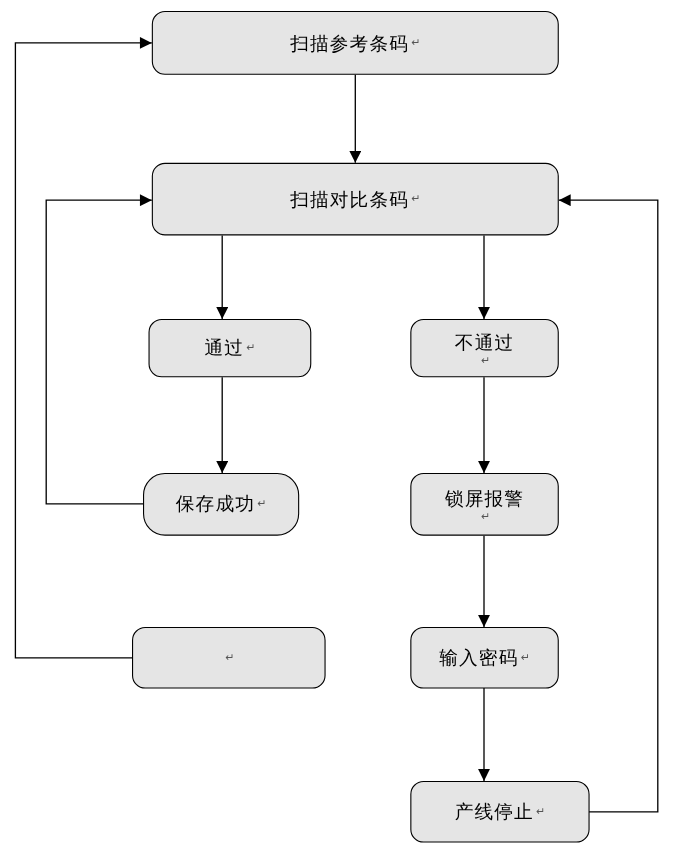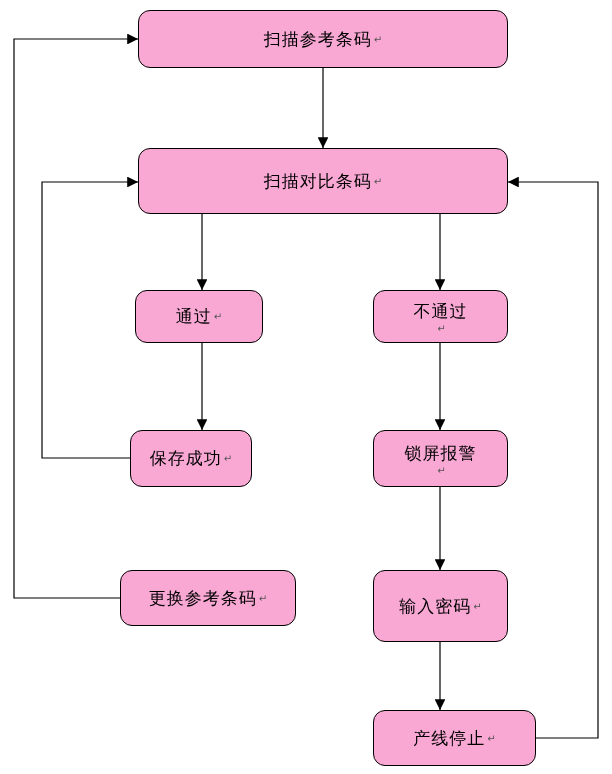--- a/index.html
+++ b/index.html
@@ -23,21 +23,21 @@
   }
   .edges polyline {
     fill: none;
     stroke: #000000;
     stroke-width: 1.2;
   }
   .node {
     position: absolute;
     z-index: 1;
     box-sizing: border-box;
-    background: #f9a8d4;
+    background: #e5e5e5;
     border: 1px solid #000000;
     border-radius: 12px;
     display: flex;
     align-items: center;
     justify-content: center;
     color: #000000;
     font-size: 17px;
     letter-spacing: 1px;
     white-space: nowrap;
   }
@@ -85,46 +85,45 @@
   <div class="node" style="left:138px; top:10px; width:370px; height:58px;">
     <span>扫描参考条码</span>
       <span class="eol">↵</span>
   </div>
 
   <div class="node" style="left:138px; top:148px; width:370px; height:66px;">
     <span>扫描对比条码</span>
       <span class="eol">↵</span>
   </div>
 
-  <div class="node" style="left:135px; top:290px; width:128px; height:53px;">
+  <div class="node" style="left:135px; top:290px; width:148px; height:53px;">
     <span>通过</span>
       <span class="eol">↵</span>
   </div>
 
   <div class="node" style="left:373px; top:290px; width:135px; height:53px;flex-direction:column;">
     <span>不通过</span>
       <span class="eol">↵</span>
   </div>
 
-  <div class="node" style="left:130px; top:430px; width:122px; height:57px;">
+  <div class="node" style="left:130px; top:430px; width:142px; height:57px;border-radius:20px;">
     <span>保存成功</span>
       <span class="eol">↵</span>
   </div>
 
   <div class="node" style="left:373px; top:430px; width:135px; height:57px;flex-direction:column;">
     <span>锁屏报警</span>
       <span class="eol">↵</span>
   </div>
 
   <div class="node" style="left:120px; top:570px; width:176px; height:56px;">
-    <span>更换参考条码</span>
       <span class="eol">↵</span>
   </div>
 
-  <div class="node" style="left:373px; top:570px; width:135px; height:72px;">
+  <div class="node" style="left:373px; top:570px; width:135px; height:56px;">
     <span>输入密码</span>
       <span class="eol">↵</span>
   </div>
 
   <div class="node" style="left:373px; top:710px; width:163px; height:56px;">
     <span>产线停止</span>
       <span class="eol">↵</span>
   </div>
 
 </div>

